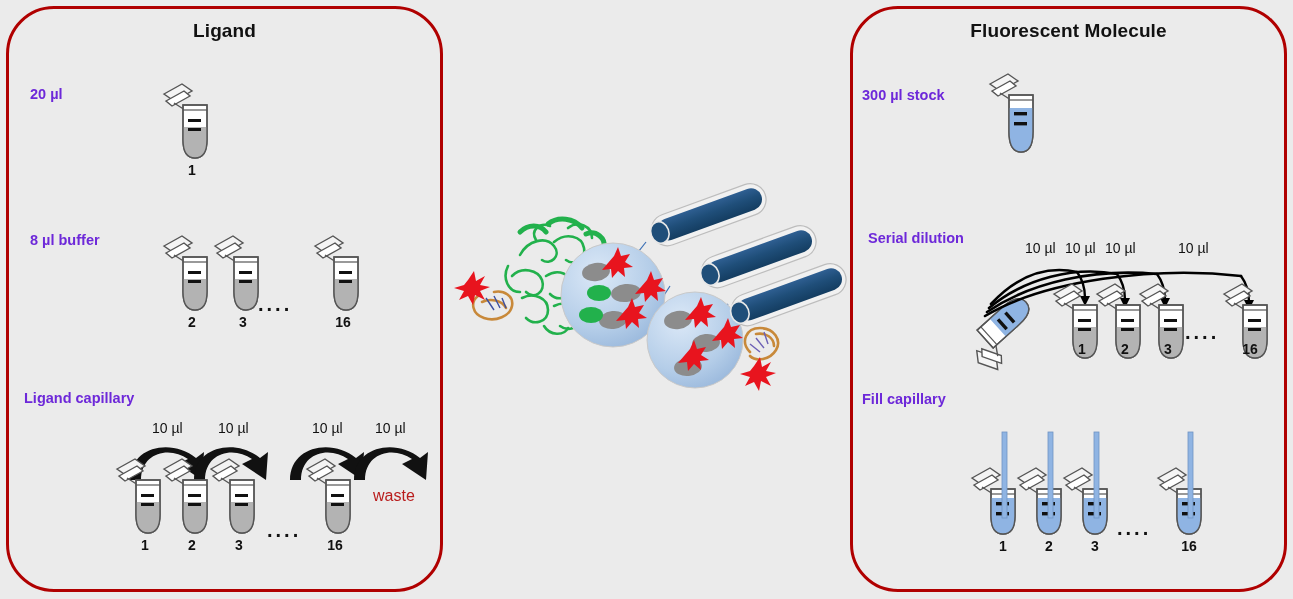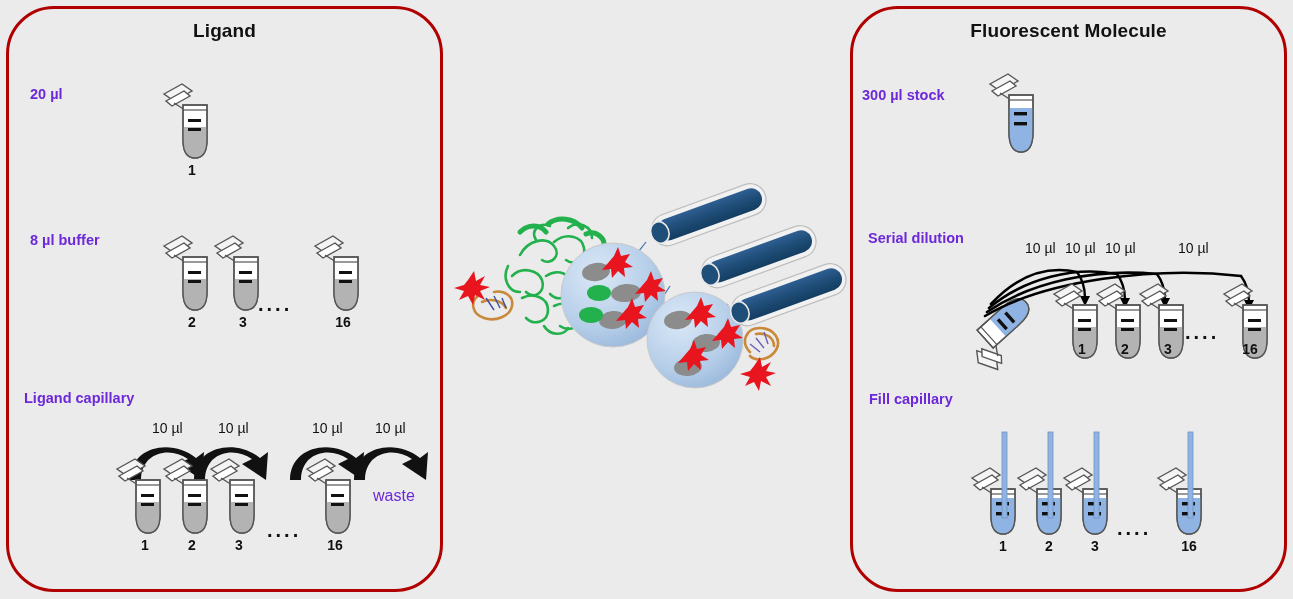--- a/index.html
+++ b/index.html
@@ -66,21 +66,21 @@
     font-size:20px;
     font-weight:bold;
     letter-spacing:3px;
     color:#111;
     line-height:1;
   }
 
   .waste-label{
     position:absolute;
     font-size:16px;
-    color:#6d28d9;
+    color:#b91c1c;
   }
 
   .tube{position:absolute;}
   .arcs{position:absolute;}
   .art{position:absolute;}
   svg{display:block;overflow:visible;}
 </style>
 </head>
 <body>
 
@@ -505,21 +505,21 @@
       <path d="M31 25 L55 25 L55 60 Q55 78 43 78 Q31 78 31 60 Z" fill="#ffffff" stroke="#555" stroke-width="1.4"></path>
       <path d="M31 47 L55 47 L55 60 Q55 78 43 78 Q31 78 31 60 Z" fill="#b3b3b3" stroke="none"></path>
       <path d="M31 25 L55 25 L55 60 Q55 78 43 78 Q31 78 31 60 Z" fill="none" stroke="#555" stroke-width="1.4"></path>
       <line x1="31" y1="30" x2="55" y2="30" stroke="#555" stroke-width="1.2"></line>
       <rect x="36" y="39" width="13" height="3" fill="#111"></rect>
       <rect x="36" y="48" width="13" height="3" fill="#111"></rect>
     </svg>
   </div>
   <div class="tube-num" style="left:1235px;top:341px;">16</div>
 
-  <div class="step-label" style="left:862px;top:391px;margin-left:7px;">Fill capillary</div>
+  <div class="step-label" style="left:862px;top:391px;">Fill capillary</div>
 
   <div class="tube" style="left:962px;top:430px;">
     <svg width="80" height="110" viewBox="0 0 80 110">
       <g stroke="#555" stroke-width="1.4" fill="none">
         <path d="M10 48 L28 38 L38 45 L20 55 Z" fill="#f4f4f4"></path>
         <path d="M12 55 L30 45 L36 50 L18 60 Z" fill="#ffffff"></path>
         <path d="M20 57 L31 64"></path>
       </g>
       <path d="M29 59 L53 59 L53 86 Q53 104 41 104 Q29 104 29 86 Z" fill="#ffffff" stroke="#555" stroke-width="1.4"></path>
       <path d="M29 68 L53 68 L53 86 Q53 104 41 104 Q29 104 29 86 Z" fill="#8fb4e3" stroke="none"></path>

